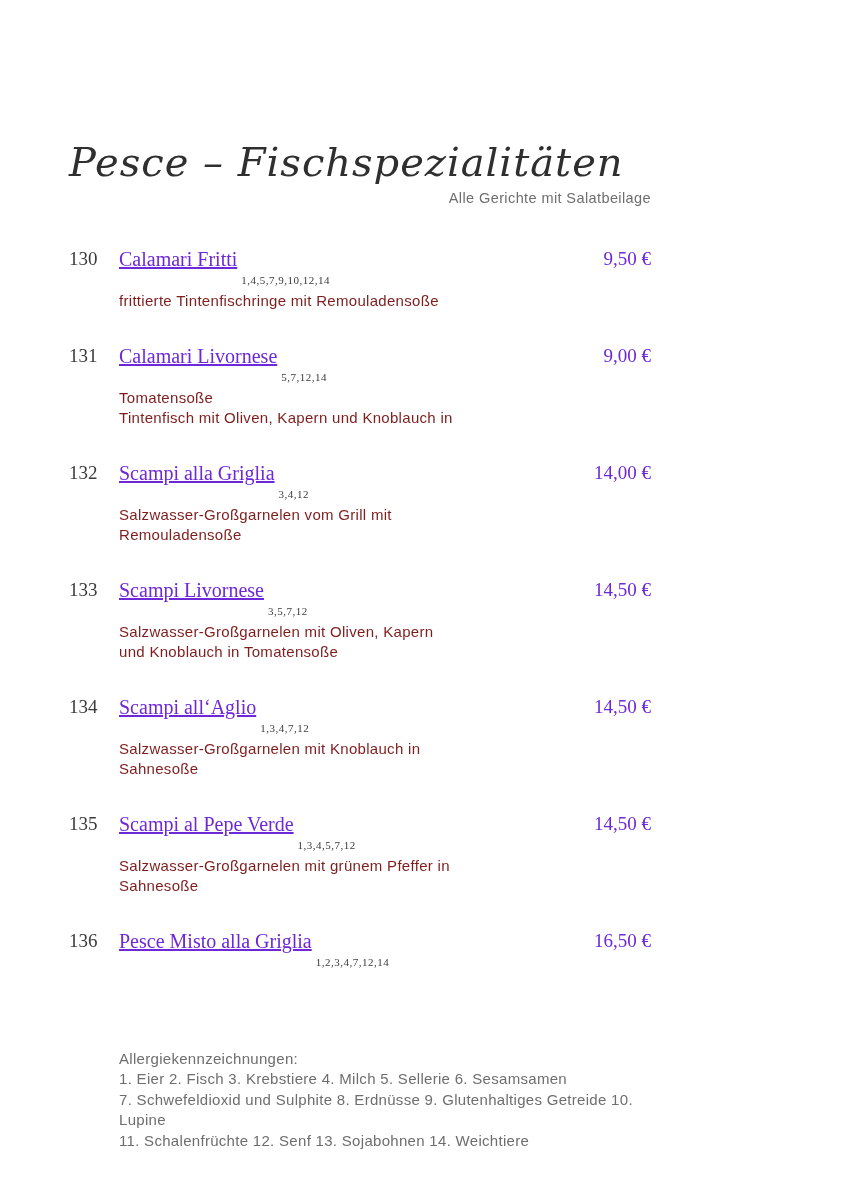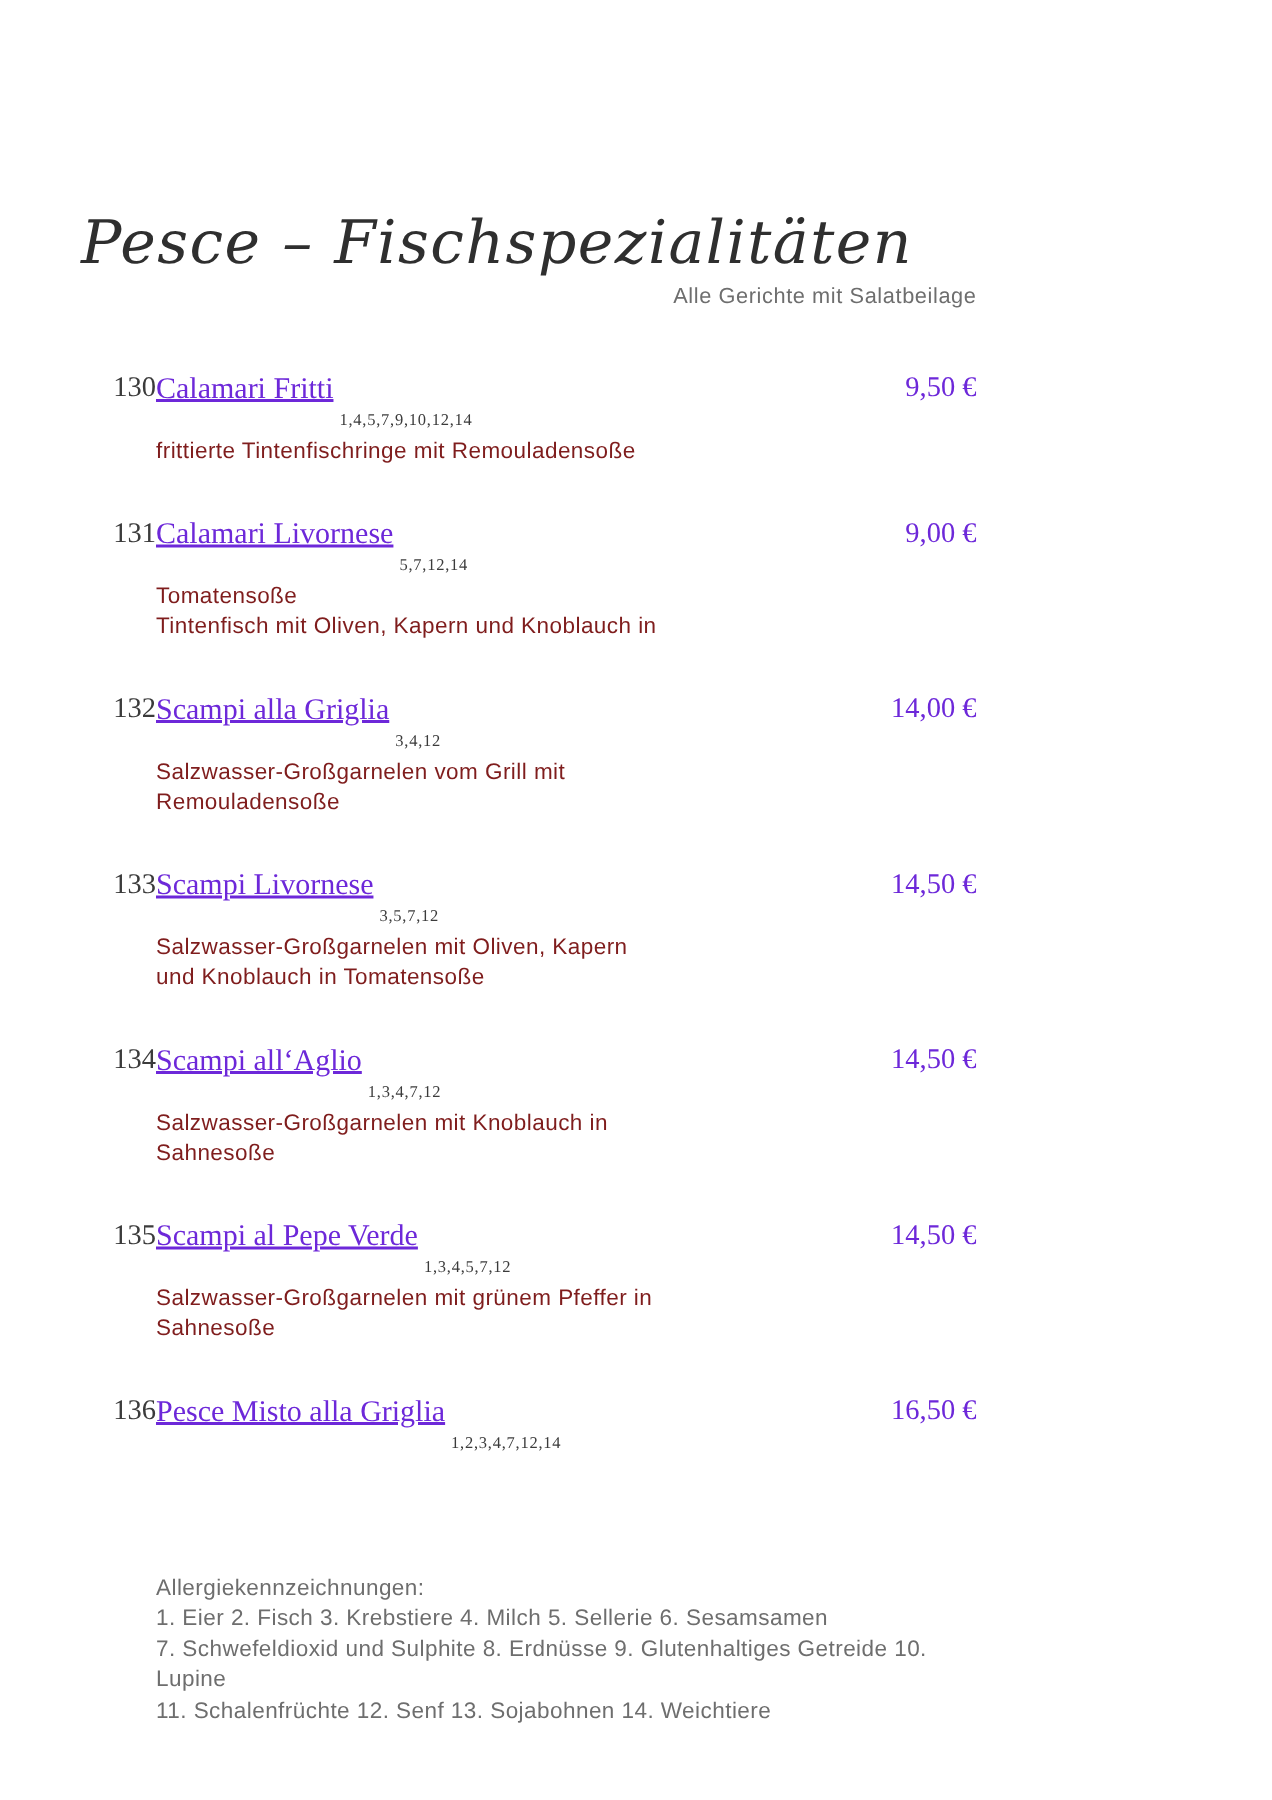--- a/index.html
+++ b/index.html
@@ -6,21 +6,21 @@
     margin: 0;
     padding: 0;
     background: #ffffff;
   }
   .page {
     position: relative;
     width: 769px;
     height: 1200px;
     background: #ffffff;
     box-sizing: border-box;
-    padding: 138px 118px 0 54px;
+    padding: 138px 118px 0 69px;
     overflow: hidden;
     font-family: "Liberation Sans", sans-serif;
   }
   .title {
     margin: 0;
     font-family: "DejaVu Serif", serif;
     font-style: italic;
     font-weight: normal;
     font-size: 40px;
     line-height: 48px;
@@ -42,21 +42,20 @@
     align-items: flex-start;
     margin-bottom: 31px;
   }
   .num {
     width: 50px;
     flex: 0 0 50px;
     font-family: "Liberation Serif", serif;
     font-size: 19px;
     line-height: 26px;
     color: #3b3b3b;
-    text-align: right;
   }
   .mid {
     flex: 1 1 auto;
     min-width: 0;
   }
   .name-row {
     line-height: 26px;
   }
   .name {
     font-family: "Liberation Serif", serif;

